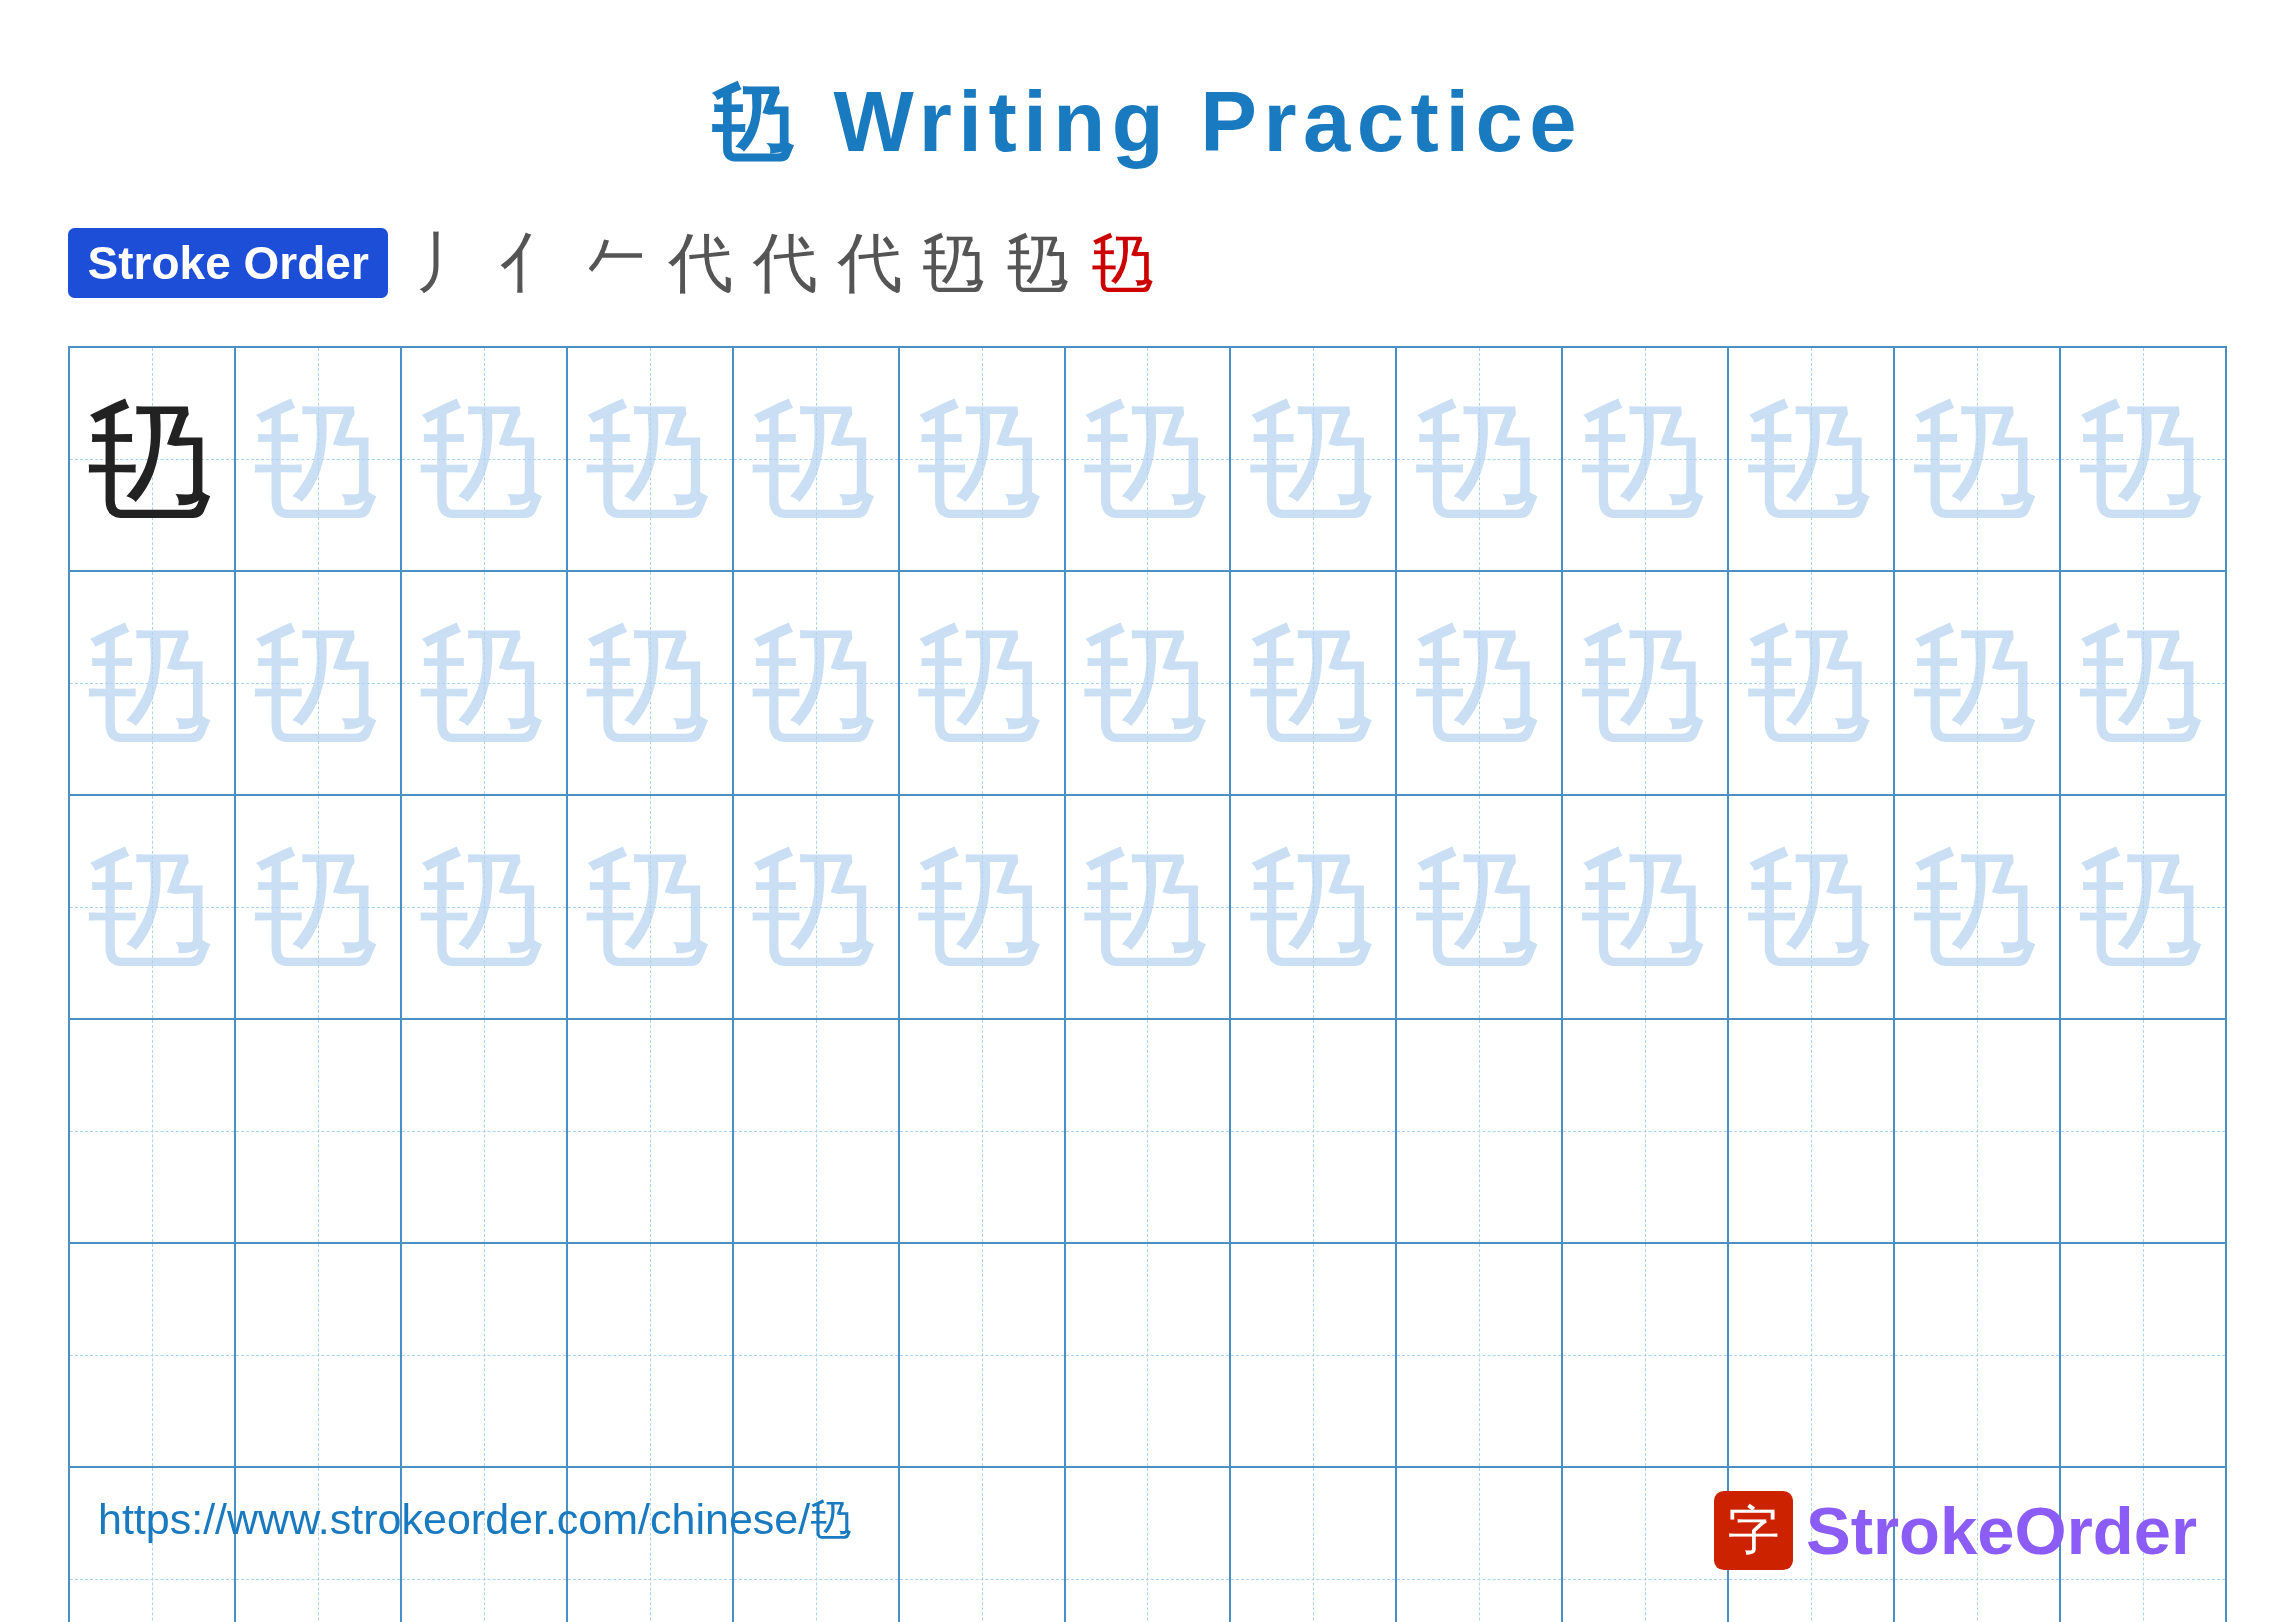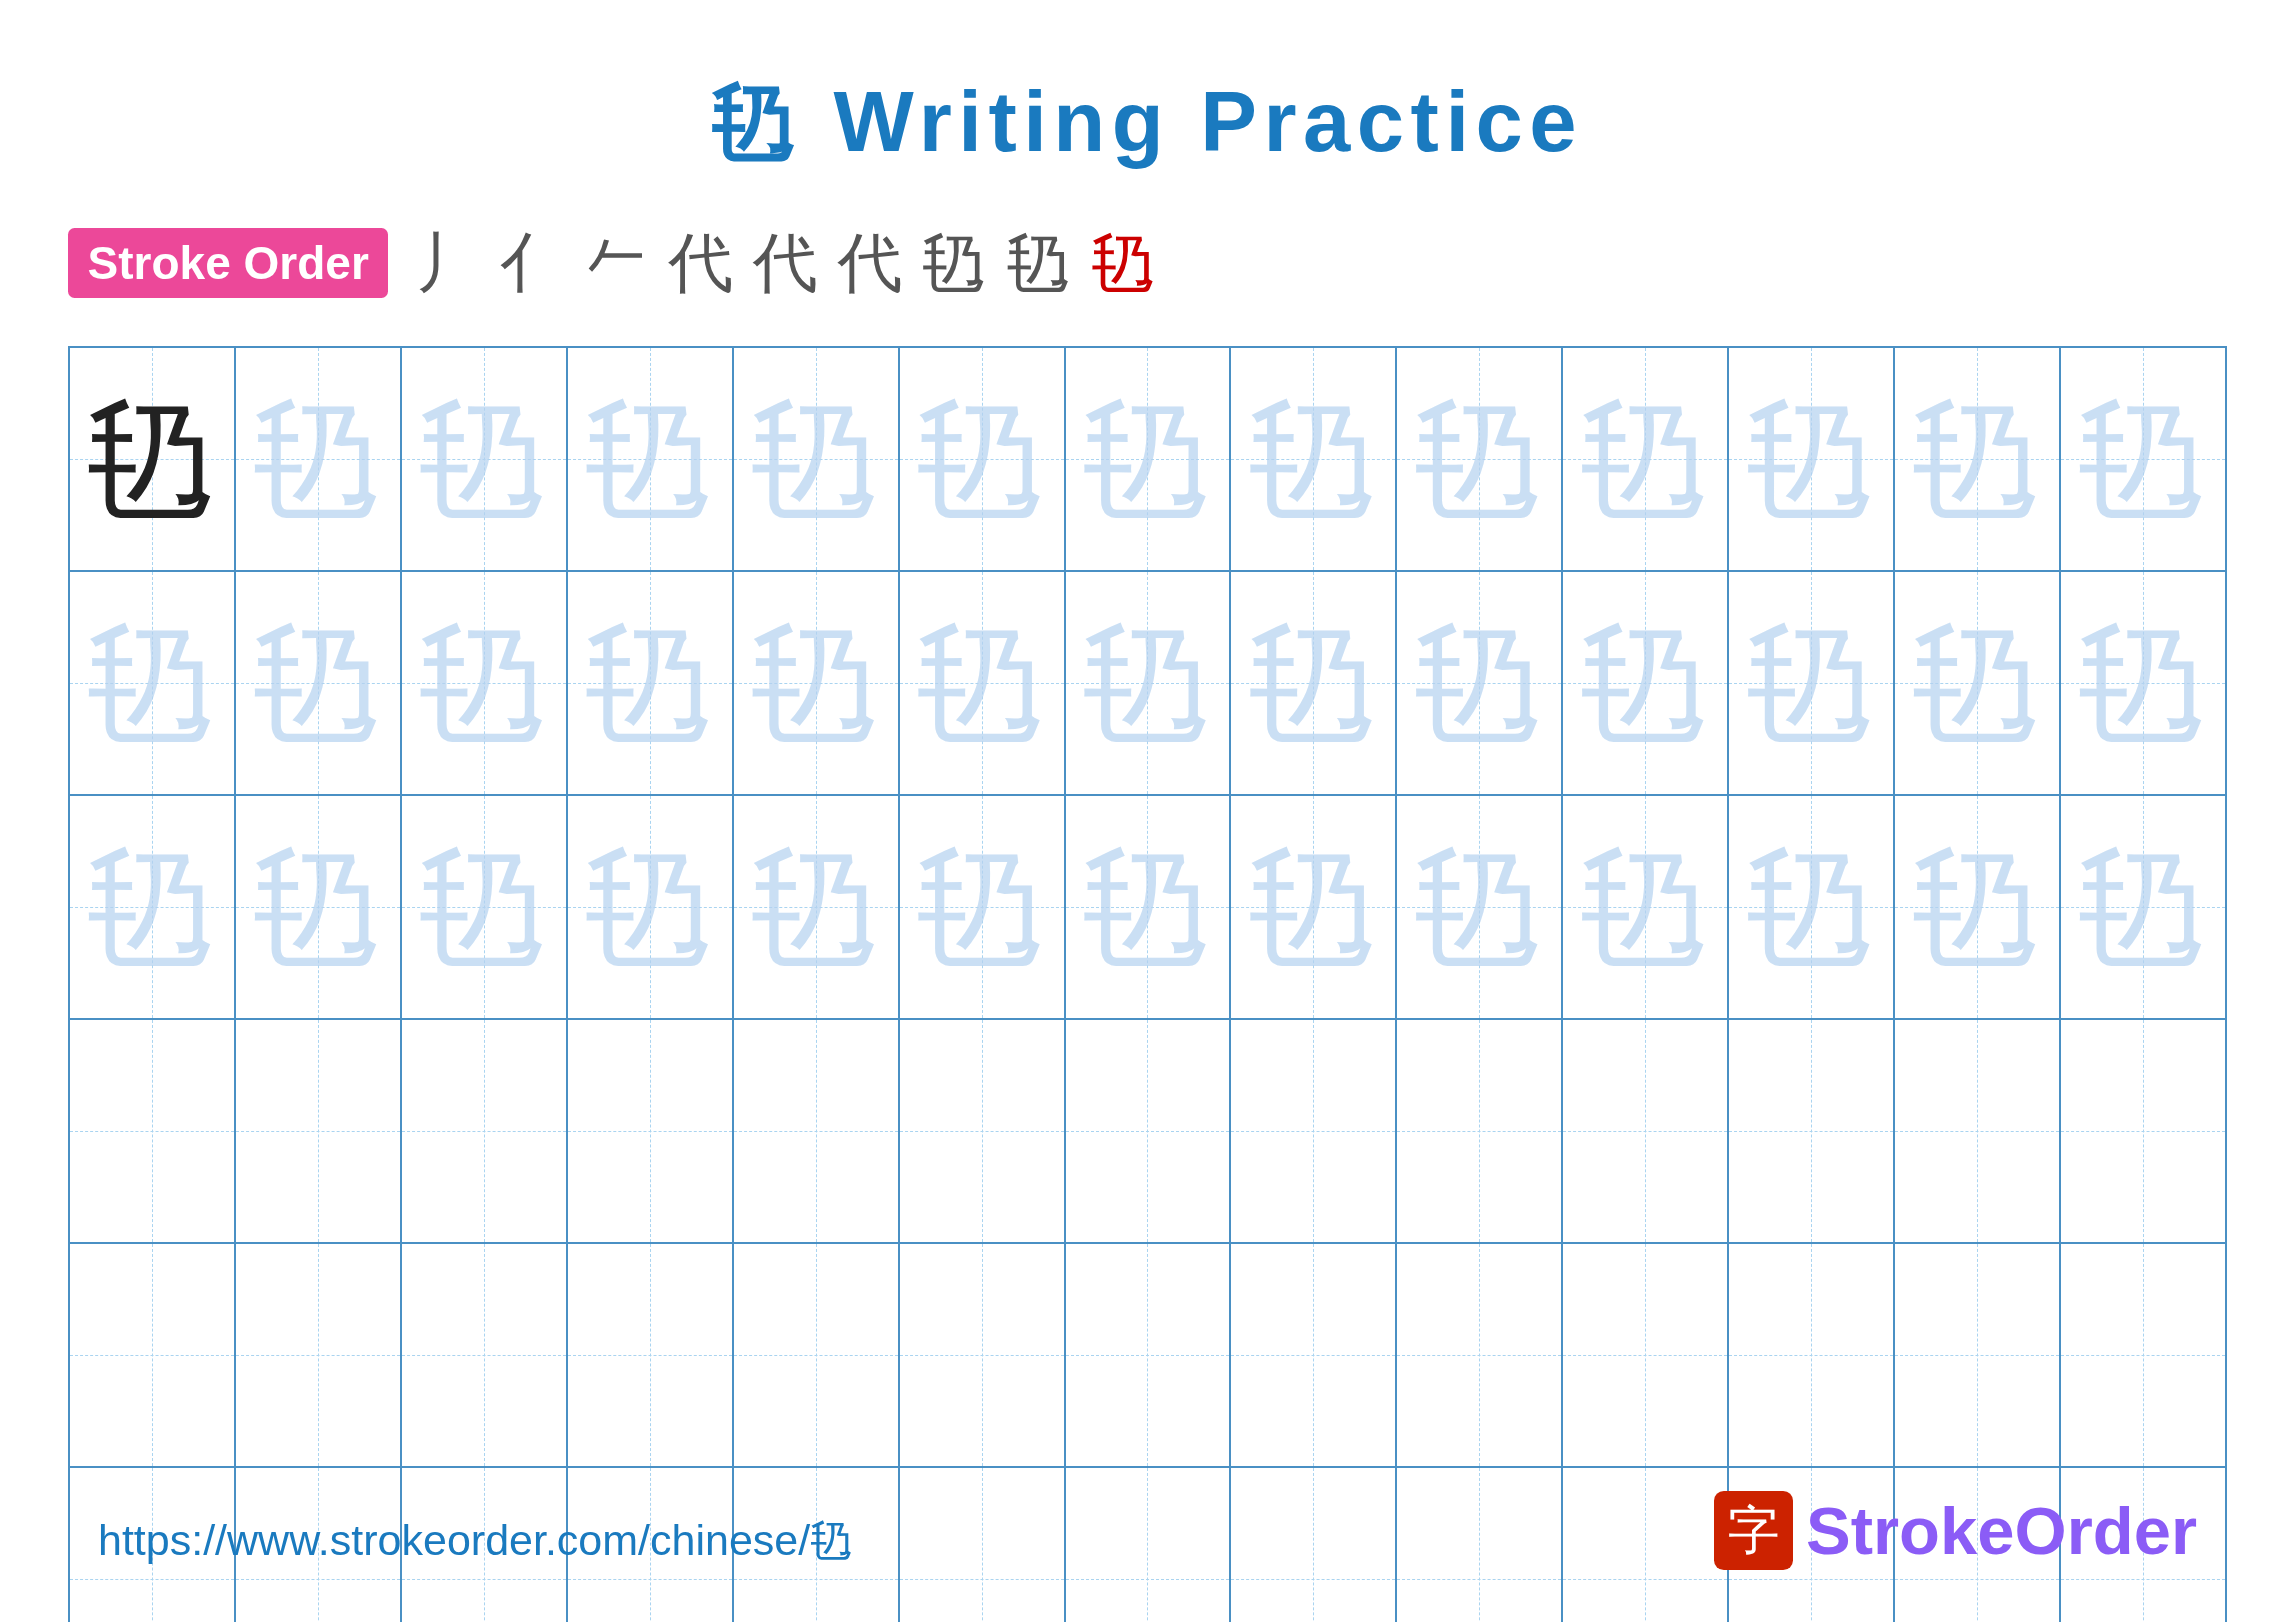--- a/index.html
+++ b/index.html
@@ -33,21 +33,21 @@
     .stroke-order-row {
       display: flex;
       align-items: center;
       margin-top: 39px;
       margin-bottom: 39px;
       width: 2159px;
       gap: 0px;
     }
 
     .stroke-order-badge {
-      background: #ec4899;
+      background: #1d4ed8;
       color: white;
       font-size: 46px;
       font-weight: bold;
       padding: 7.9px 19.6px;
       border-radius: 6.5px;
       white-space: nowrap;
       margin-right: 26px;
     }
 
     .stroke-steps {
@@ -123,21 +123,21 @@
     }
 
     
     .footer {
       position: absolute;
       bottom: 52px;
       left: 98px;
       right: 98px;
       display: flex;
       justify-content: space-between;
-      align-items: flex-end;
+      align-items: flex-start;
     }
 
     .footer-url {
       font-size: 43px;
       color: #1a7abf;
       text-decoration: none;
     }
 
     .footer-logo {
       display: flex;

